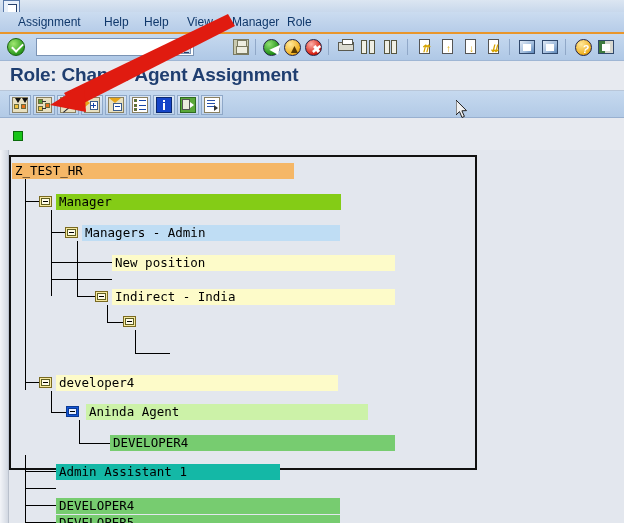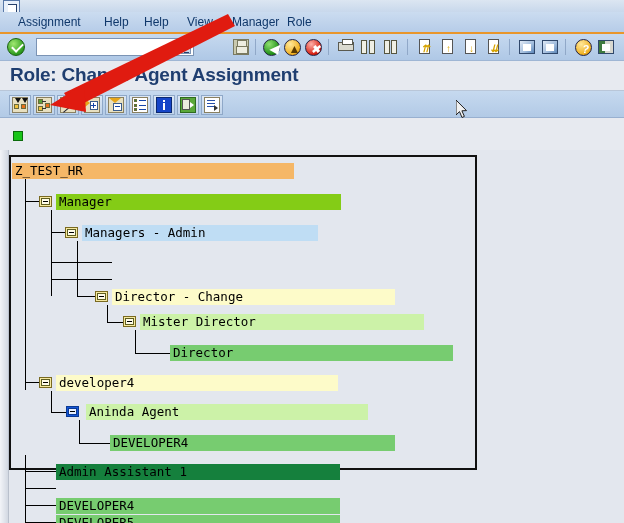--- a/index.html
+++ b/index.html
@@ -357,32 +357,31 @@
       <div class="conn" style="left: 51px; top: 262px; width: 15px; height: 1px;"></div>
       <div class="conn" style="left: 79px; top: 293px; width: 31px; height: 1px;"></div>
       <div class="conn" style="left: 25px; top: 321px; width: 31px; height: 1px;"></div>
       <div class="conn" style="left: 25px; top: 338px; width: 31px; height: 1px;"></div>
       <div class="conn" style="left: 25px; top: 355px; width: 31px; height: 1px;"></div>
       <div class="conn" style="left: 25px; top: 372px; width: 31px; height: 1px;"></div>
       <div class="node" style="left: 12px; top: 13px; width: 282px; background: rgb(245, 183, 103);">Z_TEST_HR</div>
       <div class="fld" style="left: 39px; top: 46px;"></div>
       <div class="node" style="left: 56px; top: 44px; width: 285px; background: #84cc16;">Manager</div>
       <div class="fld" style="left: 65px; top: 77px;"></div>
-      <div class="node" style="left: 82px; top: 75px; width: 236px; background: rgb(191, 221, 244);">Managers - Admin</div>
+      <div class="node" style="left: 82px; top: 75px; width: 258px; background: rgb(191, 221, 244);">Managers - Admin</div>
+      <div class="node" style="left: 112px; top: 105px; width: 283px; background: rgb(253, 251, 201);">New position</div>
       <div class="fld" style="left: 95px; top: 141px;"></div>
-      <div class="node" style="left: 112px; top: 139px; width: 283px; background: rgb(253, 251, 201);">Director - Change</div>
+      <div class="node" style="left: 112px; top: 139px; width: 283px; background: rgb(253, 251, 201);">Indirect - India</div>
       <div class="fld" style="left: 123px; top: 166px;"></div>
-      <div class="node" style="left: 140px; top: 164px; width: 284px; background: rgb(204, 242, 168);">Mister Director</div>
-      <div class="node" style="left: 170px; top: 195px; width: 283px; background: rgb(119, 204, 112);">Director</div>
       <div class="fld" style="left: 39px; top: 227px;"></div>
       <div class="node" style="left: 56px; top: 225px; width: 282px; background: rgb(253, 251, 201);">developer4</div>
       <div class="fld sel" style="left: 66px; top: 256px;"></div>
       <div class="node" style="left: 86px; top: 254px; width: 282px; background: rgb(204, 242, 168);">Aninda Agent</div>
       <div class="node" style="left: 110px; top: 285px; width: 285px; background: rgb(119, 204, 112);">DEVELOPER4</div>
-      <div class="node" style="left: 56px; top: 314px; width: 284px; background: #15803d;">Admin Assistant 1</div>
+      <div class="node" style="left: 56px; top: 314px; width: 224px; background: #14b8a6;">Admin Assistant 1</div>
       <div class="node" style="left: 56px; top: 348px; width: 284px; background: rgb(119, 204, 112);">DEVELOPER4</div>
       <div class="node" style="left: 56px; top: 365px; width: 284px; background: rgb(119, 204, 112);">DEVELOPER5</div>
     </div>
 </div>
 
 <svg class="anno" viewBox="0 0 624 523">
   <g>
     <polygon points="228,14 235,26 74,108 64,93" fill="#E01B10"></polygon>
     <polygon points="50,105 84,84 86,112" fill="#E01B10"></polygon>
   </g>

